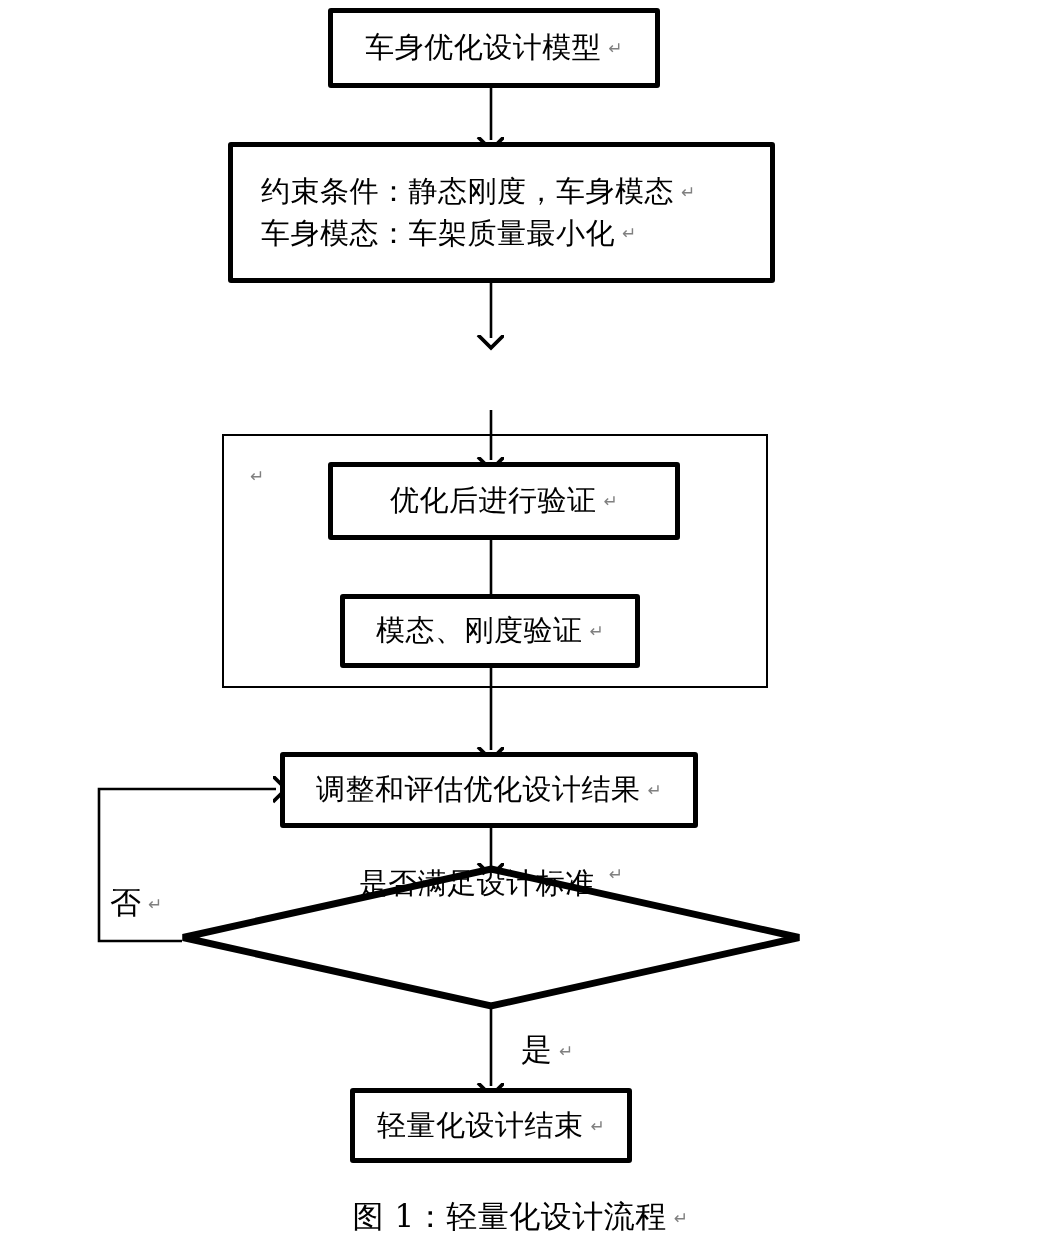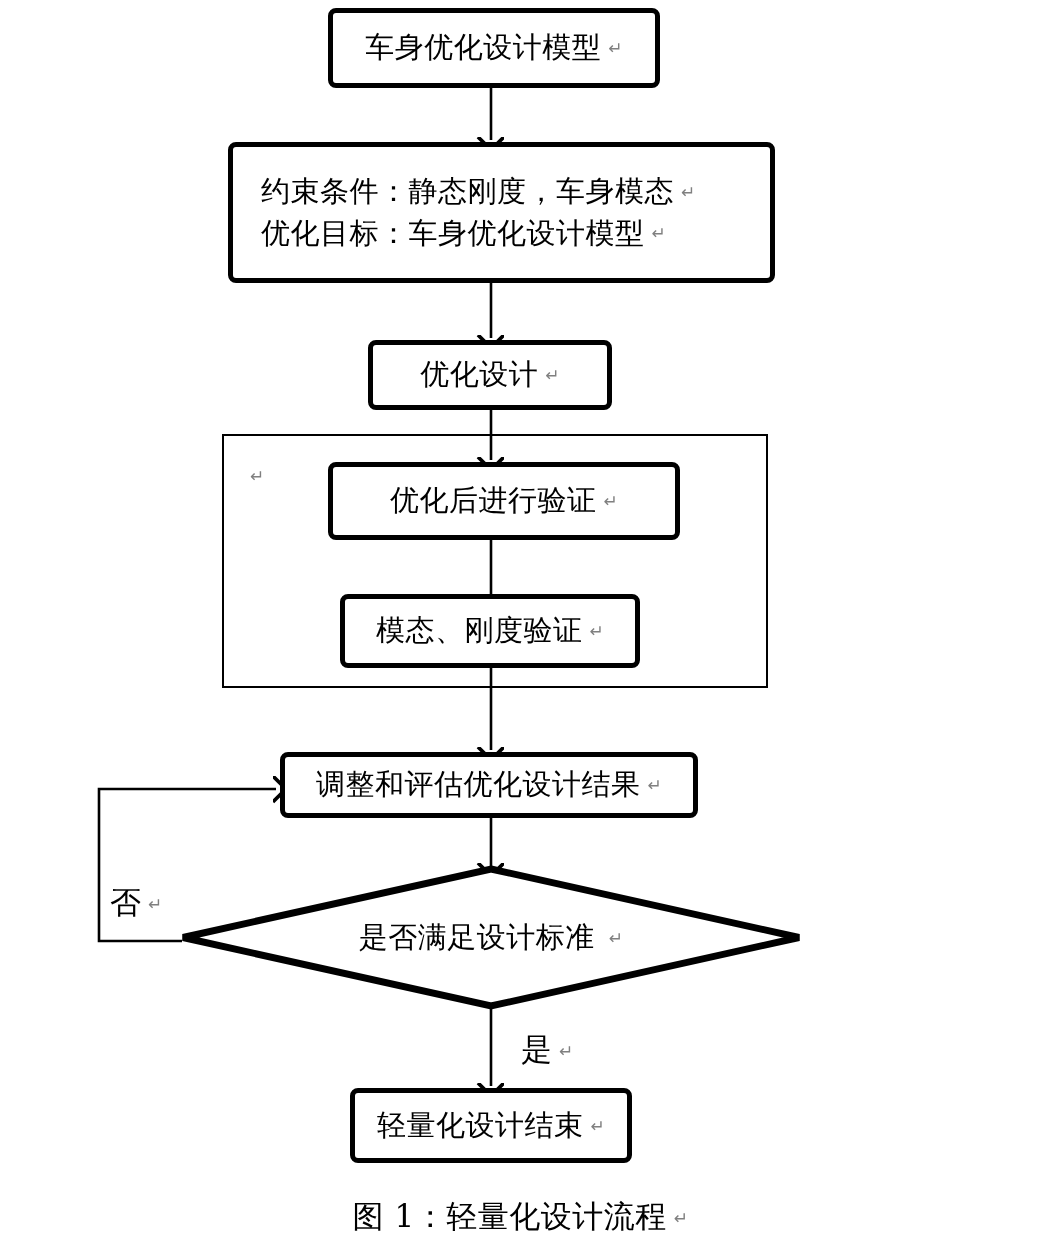--- a/index.html
+++ b/index.html
@@ -25,21 +25,21 @@
     top: 0;
     width: 1041px;
     height: 1254px;
   }
   
   .node {
     position: absolute;
     box-sizing: border-box;
     background: #ffffff;
     border: 5px solid #000000;
-    border-radius: 8px;
+    border-radius: 3px;
     display: flex;
     flex-direction: column;
     align-items: center;
     justify-content: center;
     text-align: center;
     z-index: 3;
   }
   .node .line {
     white-space: nowrap;
     font-size: 29px;
@@ -81,21 +81,21 @@
     position: absolute;
     z-index: 3;
   }
   .diamond-label {
     position: absolute;
     left: 0;
     top: 0;
     width: 100%;
     height: 100%;
     display: flex;
-    align-items: center;
+    align-items: flex-start;
     justify-content: center;
     font-size: 29px;
     white-space: nowrap;
     letter-spacing: 0.5px;
     gap: 7px;
   }
   
   .edge-label {
     position: absolute;
     font-size: 31px;
@@ -151,43 +151,38 @@
     <div class="line">
       <span>车身优化设计模型</span><span class="ret">↵</span>
     </div>
   </div>
 
   <div class="node multiline" style="left:228px; top:142px; width:547px; height:141px;">
     <div class="line">
       <span>约束条件：静态刚度，车身模态</span><span class="ret">↵</span>
     </div>
     <div class="line">
-      <span>优化目标：车身优化设计模型</span><span class="ret">↵</span>
-    </div>
-  </div>
-
-  <div class="node" style="left:368px; top:340px; width:244px; height:70px;">
-    <div class="line">
-      <span>优化设计</span><span class="ret">↵</span>
-    </div>
-  </div>
+      <span>车身模态：车架质量最小化</span><span class="ret">↵</span>
+    </div>
+  </div>
+
 
   <div class="node" style="left:328px; top:462px; width:352px; height:78px;">
     <div class="line">
       <span>优化后进行验证</span><span class="ret">↵</span>
     </div>
   </div>
 
   <div class="node" style="left:340px; top:594px; width:300px; height:74px;">
     <div class="line">
       <span>模态、刚度验证</span><span class="ret">↵</span>
     </div>
   </div>
 
-  <div class="node" style="left:280px; top:752px; width:418px; height:66px;">
+  <div class="node" style="left:280px; top:752px; width:418px; height:76px;">
     <div class="line">
       <span>调整和评估优化设计结果</span><span class="ret">↵</span>
     </div>
   </div>
 
   <div class="diamond-wrap" style="left:178px; top:864px; width:626px; height:147px;">
     <svg width="626" height="147" viewBox="0 0 626 147" xmlns="http://www.w3.org/2000/svg">
       <polygon points="313,5 621,73.5 313,142 5,73.5" fill="#ffffff" stroke="#000000" stroke-width="7" stroke-linejoin="miter"></polygon>
     </svg>
     <div class="diamond-label">

